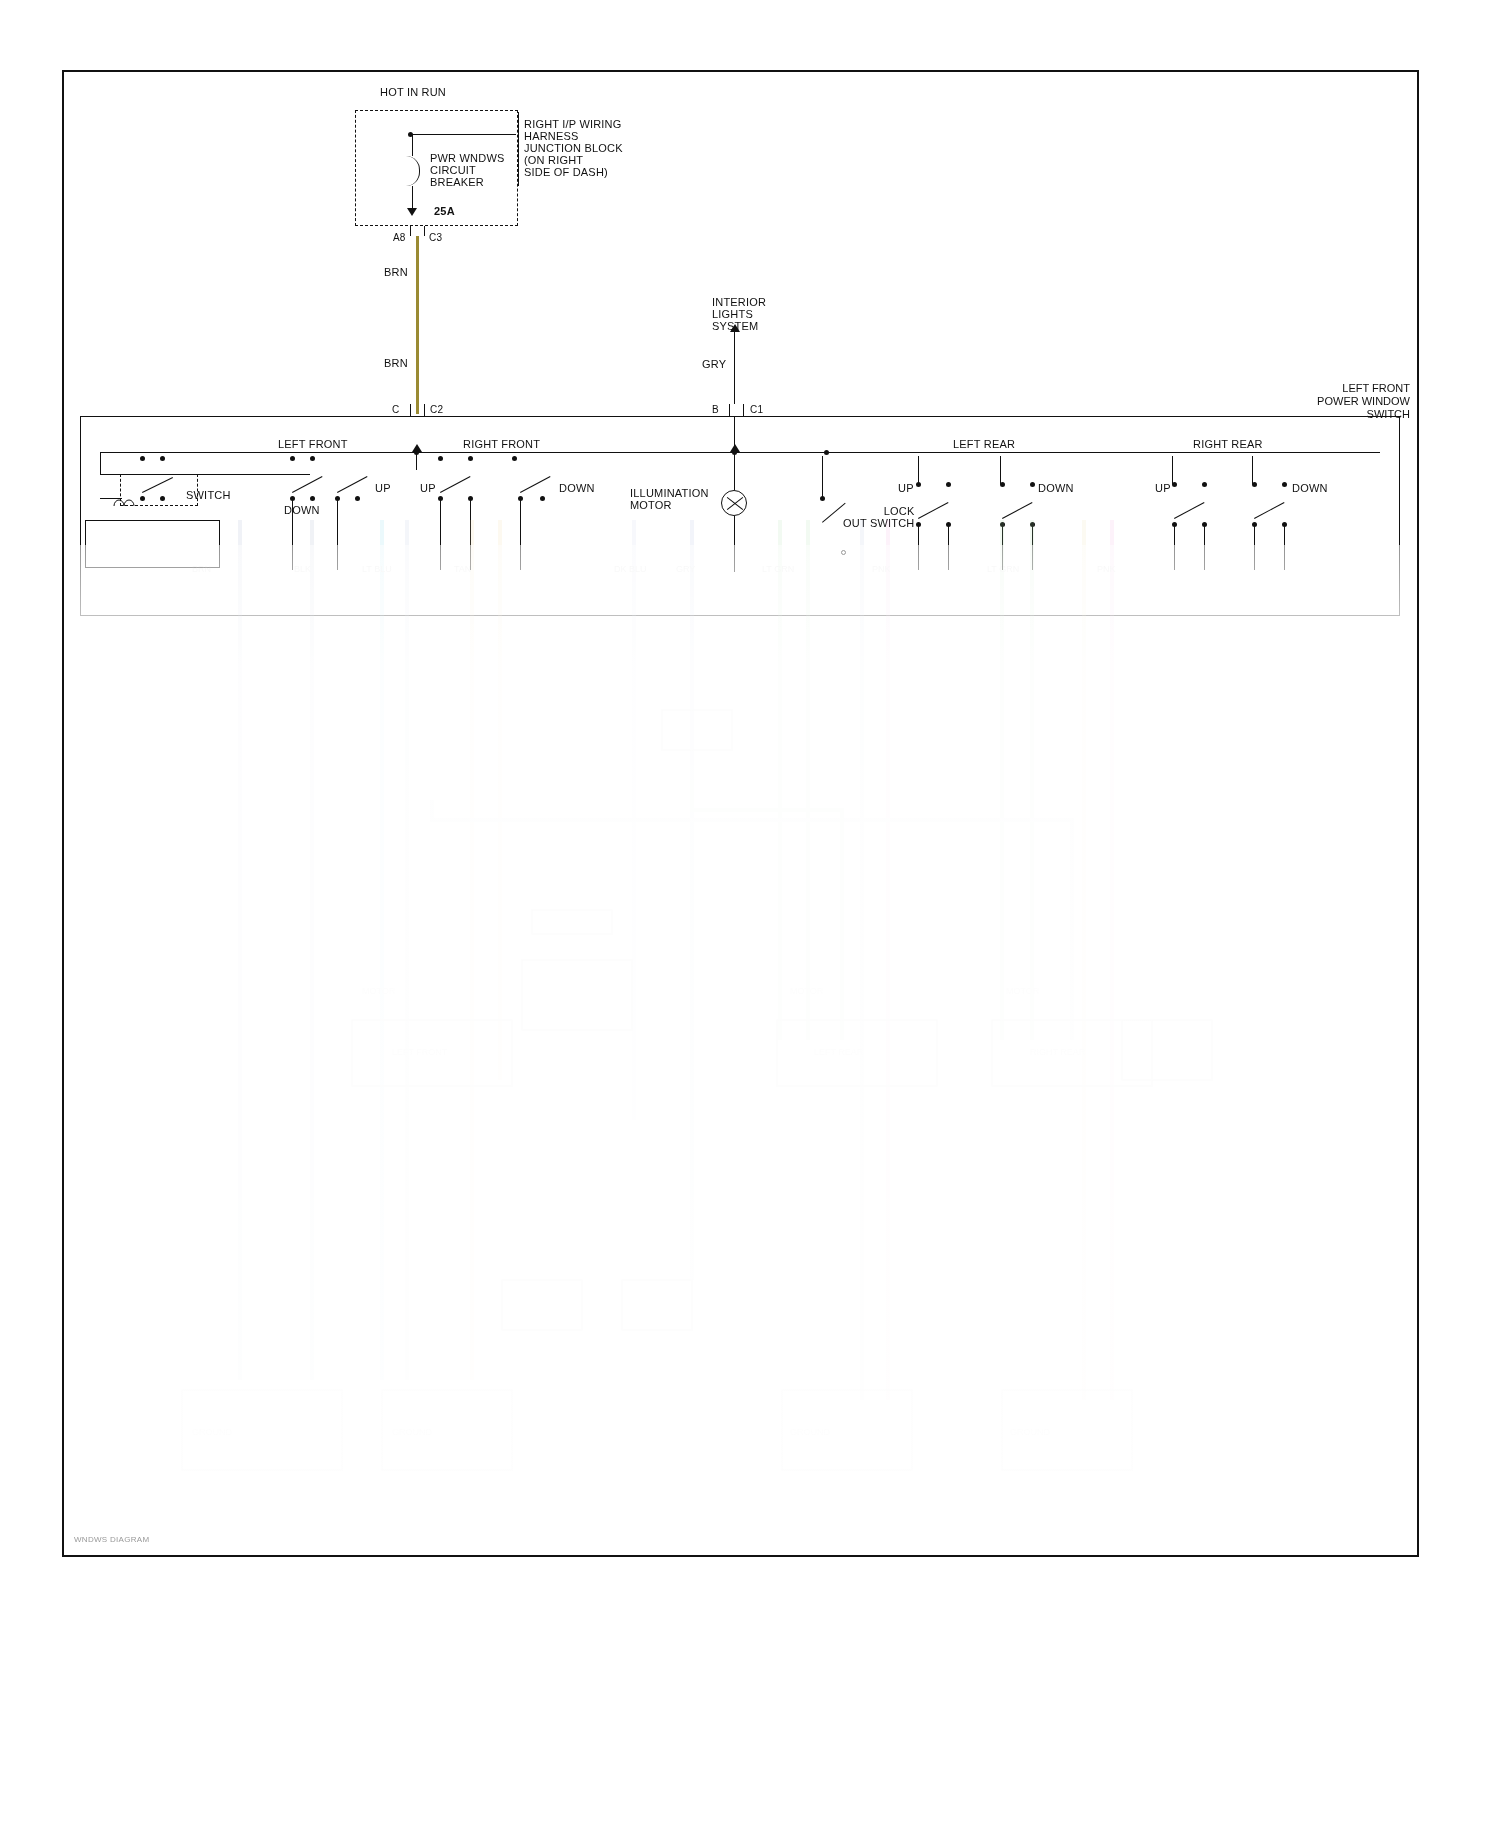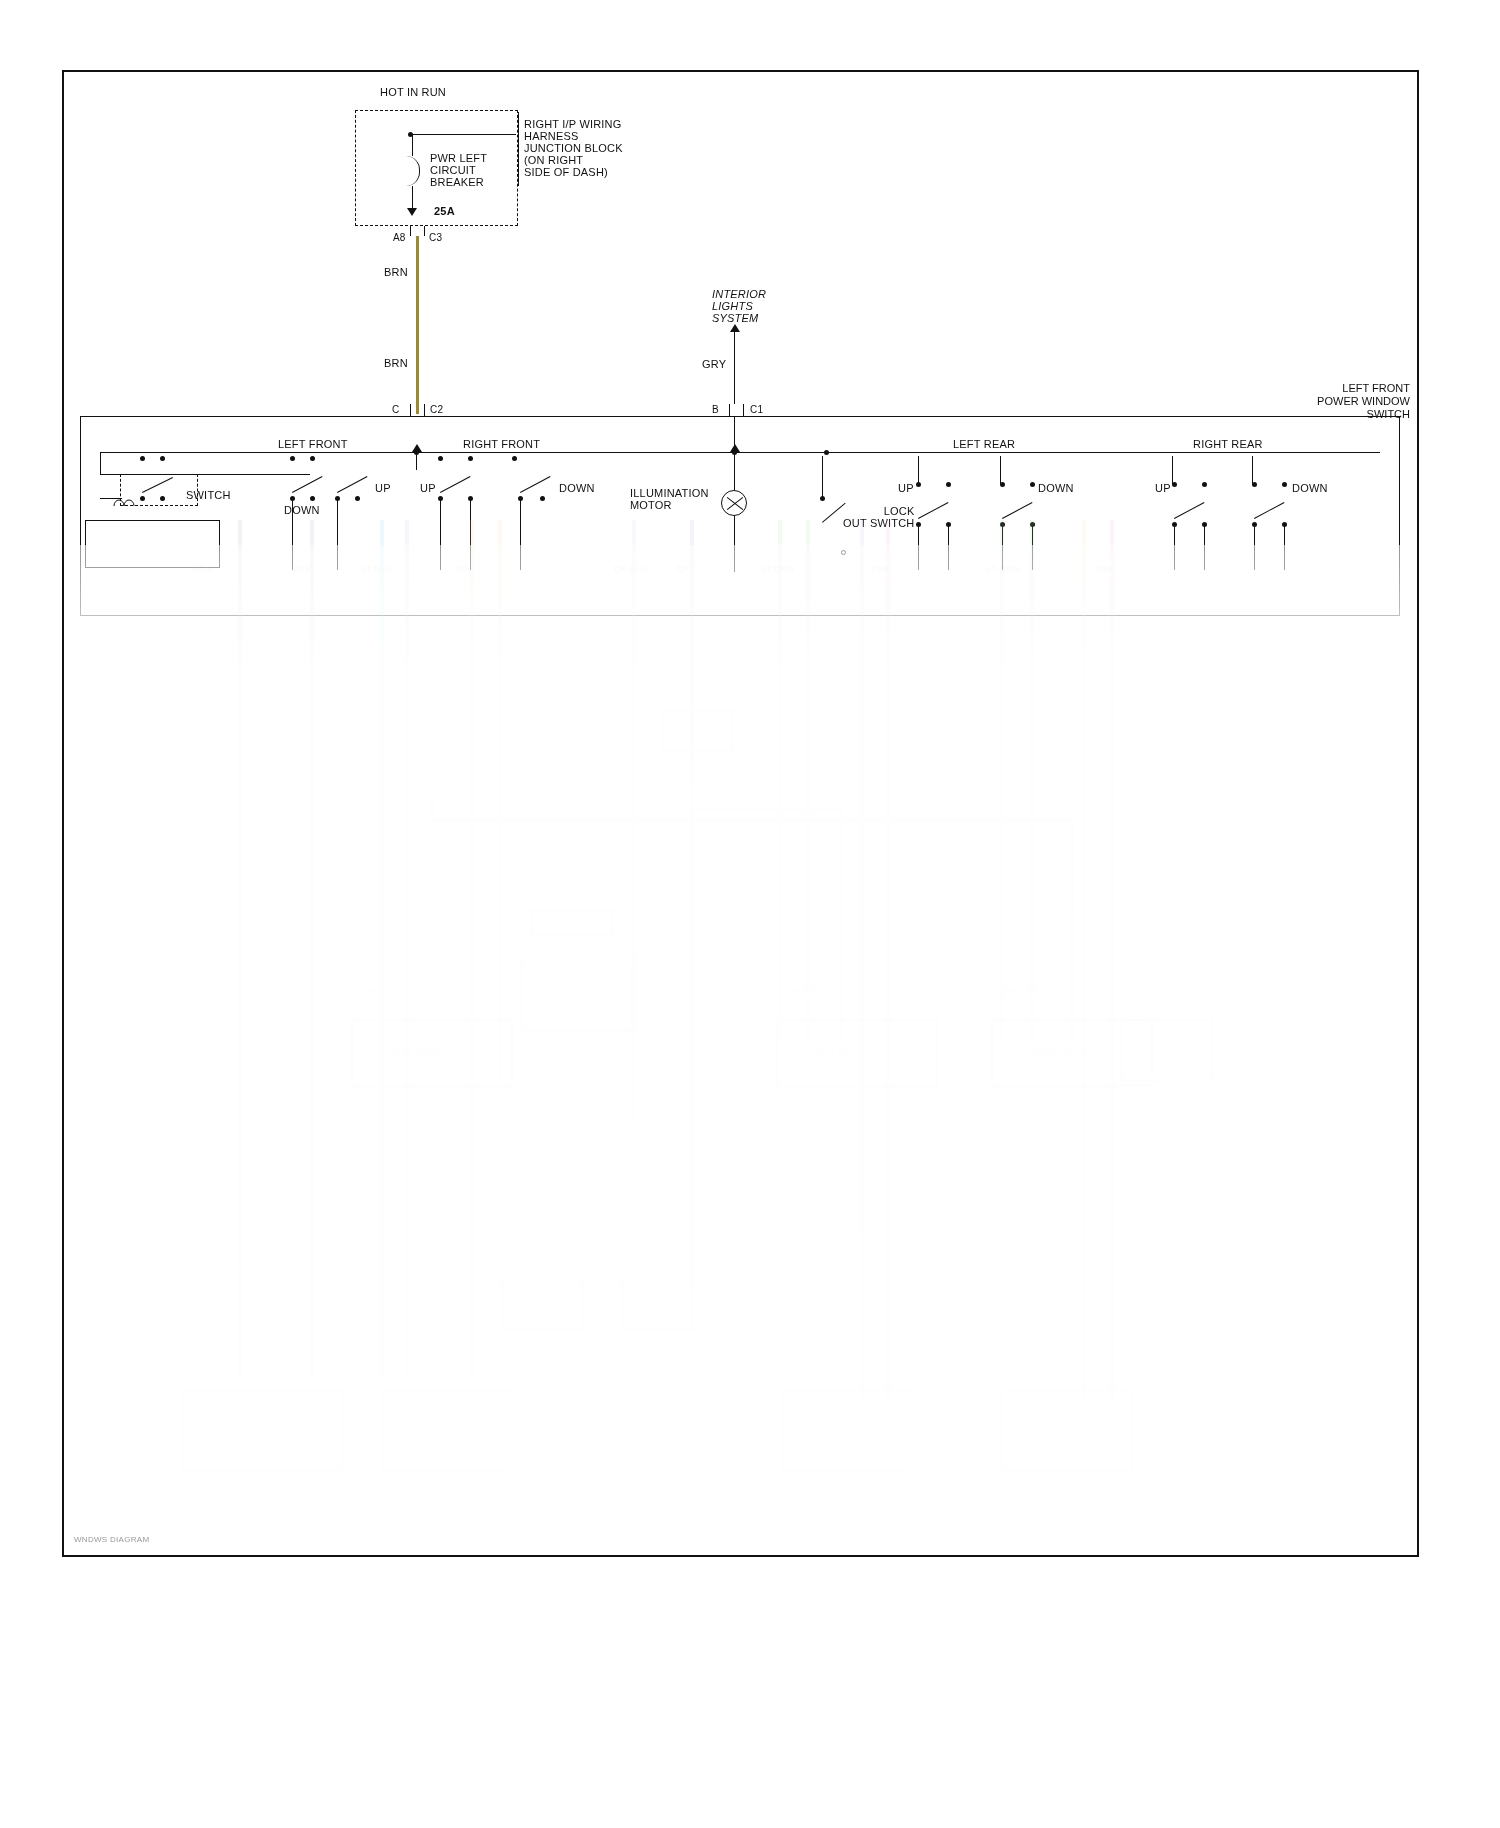--- a/index.html
+++ b/index.html
@@ -178,21 +178,21 @@
   <div class="wire h" style="left:410px; top:134px; width:92px;"></div>
   <div class="dot" style="left:408px; top:132px;"></div>
 
   <div class="wire v" style="left:412px; top:134px; height:22px;"></div>
 
   <div class="brkr-curve" style="left:404px; top:156px;"></div>
   <div class="wire v" style="left:412px; top:186px; height:24px;"></div>
 
   <div class="arrow-down" style="left:407px; top:208px;"></div>
 
-  <div class="lbl" style="left:430px; top:152px;">PWR LEFT
+  <div class="lbl" style="left:430px; top:152px;">PWR WNDWS
 CIRCUIT
 BREAKER</div>
   <div class="lbl" style="left:434px; top:205px;font-weight:bold;">25A</div>
 
   <div class="wire h" style="left:502px; top:134px; width:14px;"></div>
   <div class="brkt" style="left:518px; top:112px; height:74px;"></div>
   <div class="lbl" style="left:524px; top:118px;">RIGHT I/P WIRING
 HARNESS
 JUNCTION BLOCK
 (ON RIGHT
@@ -208,21 +208,21 @@
   <div class="lbl" style="left:384px; top:266px;">BRN</div>
   <div class="lbl" style="left:384px; top:357px;">BRN</div>
 
   <div class="lbl sm" style="left:392px; top:404px;">C</div>
   <div class="lbl sm" style="left:430px; top:404px;">C2</div>
   <div class="wire v" style="left:410px; top:404px; height:12px;"></div>
   <div class="wire v" style="left:424px; top:404px; height:12px;"></div>
   <div class="arrow-up" style="left:412px; top:444px;"></div>
   <div class="wire v" style="left:416px; top:452px; height:18px;"></div>
 
-  <div class="lbl" style="left:712px; top:288px;font-style:italic;">INTERIOR
+  <div class="lbl" style="left:712px; top:296px;">INTERIOR
 LIGHTS
 SYSTEM</div>
   <div class="arrow-up" style="left:730px; top:324px;"></div>
   <div class="wire v" style="left:734px; top:332px; height:72px;"></div>
   <div class="lbl" style="left:702px; top:358px;">GRY</div>
 
   <div class="lbl sm" style="left:712px; top:404px;">B</div>
   <div class="lbl sm" style="left:750px; top:404px;">C1</div>
   <div class="wire v" style="left:729px; top:404px; height:12px;"></div>
   <div class="wire v" style="left:743px; top:404px; height:12px;"></div>

